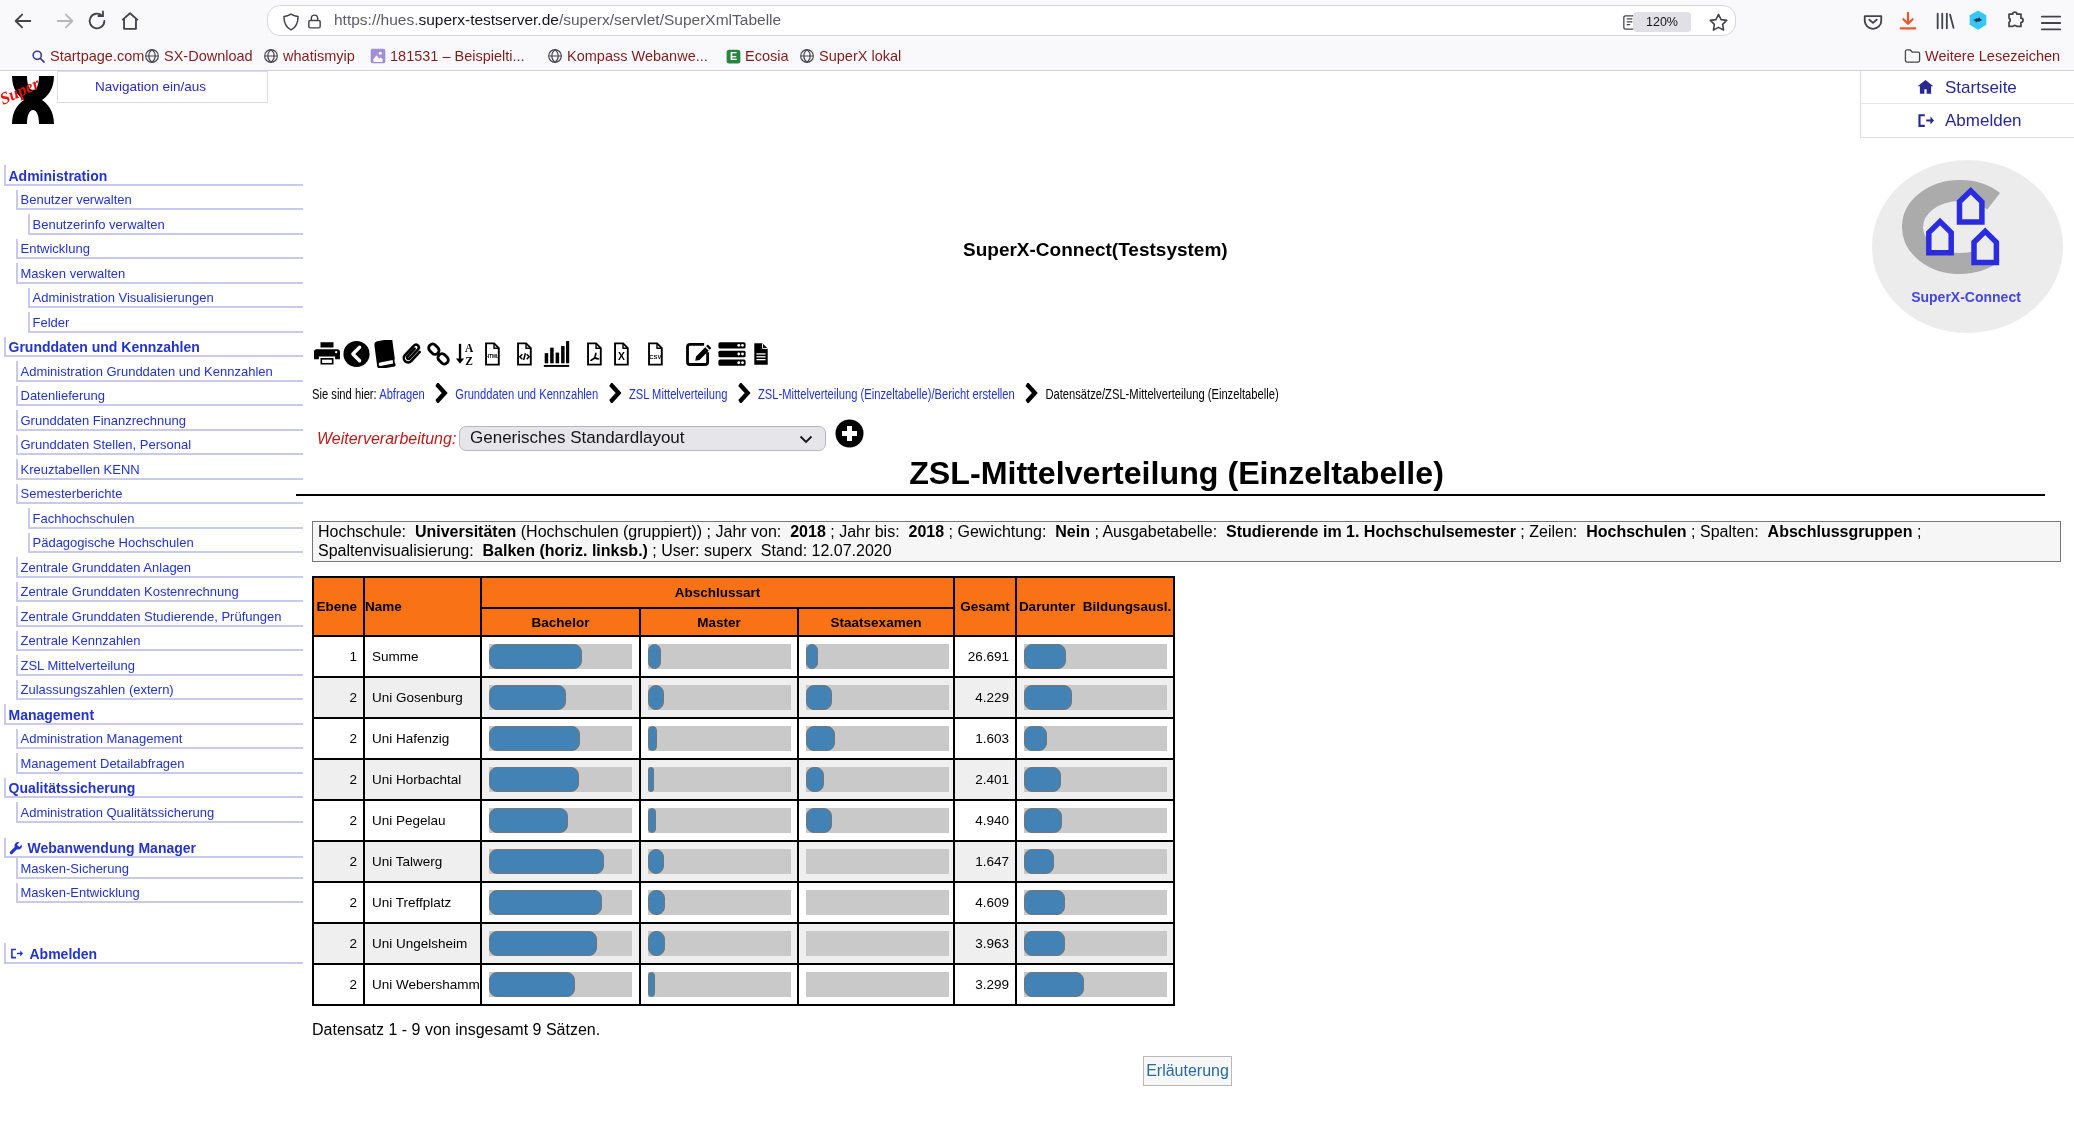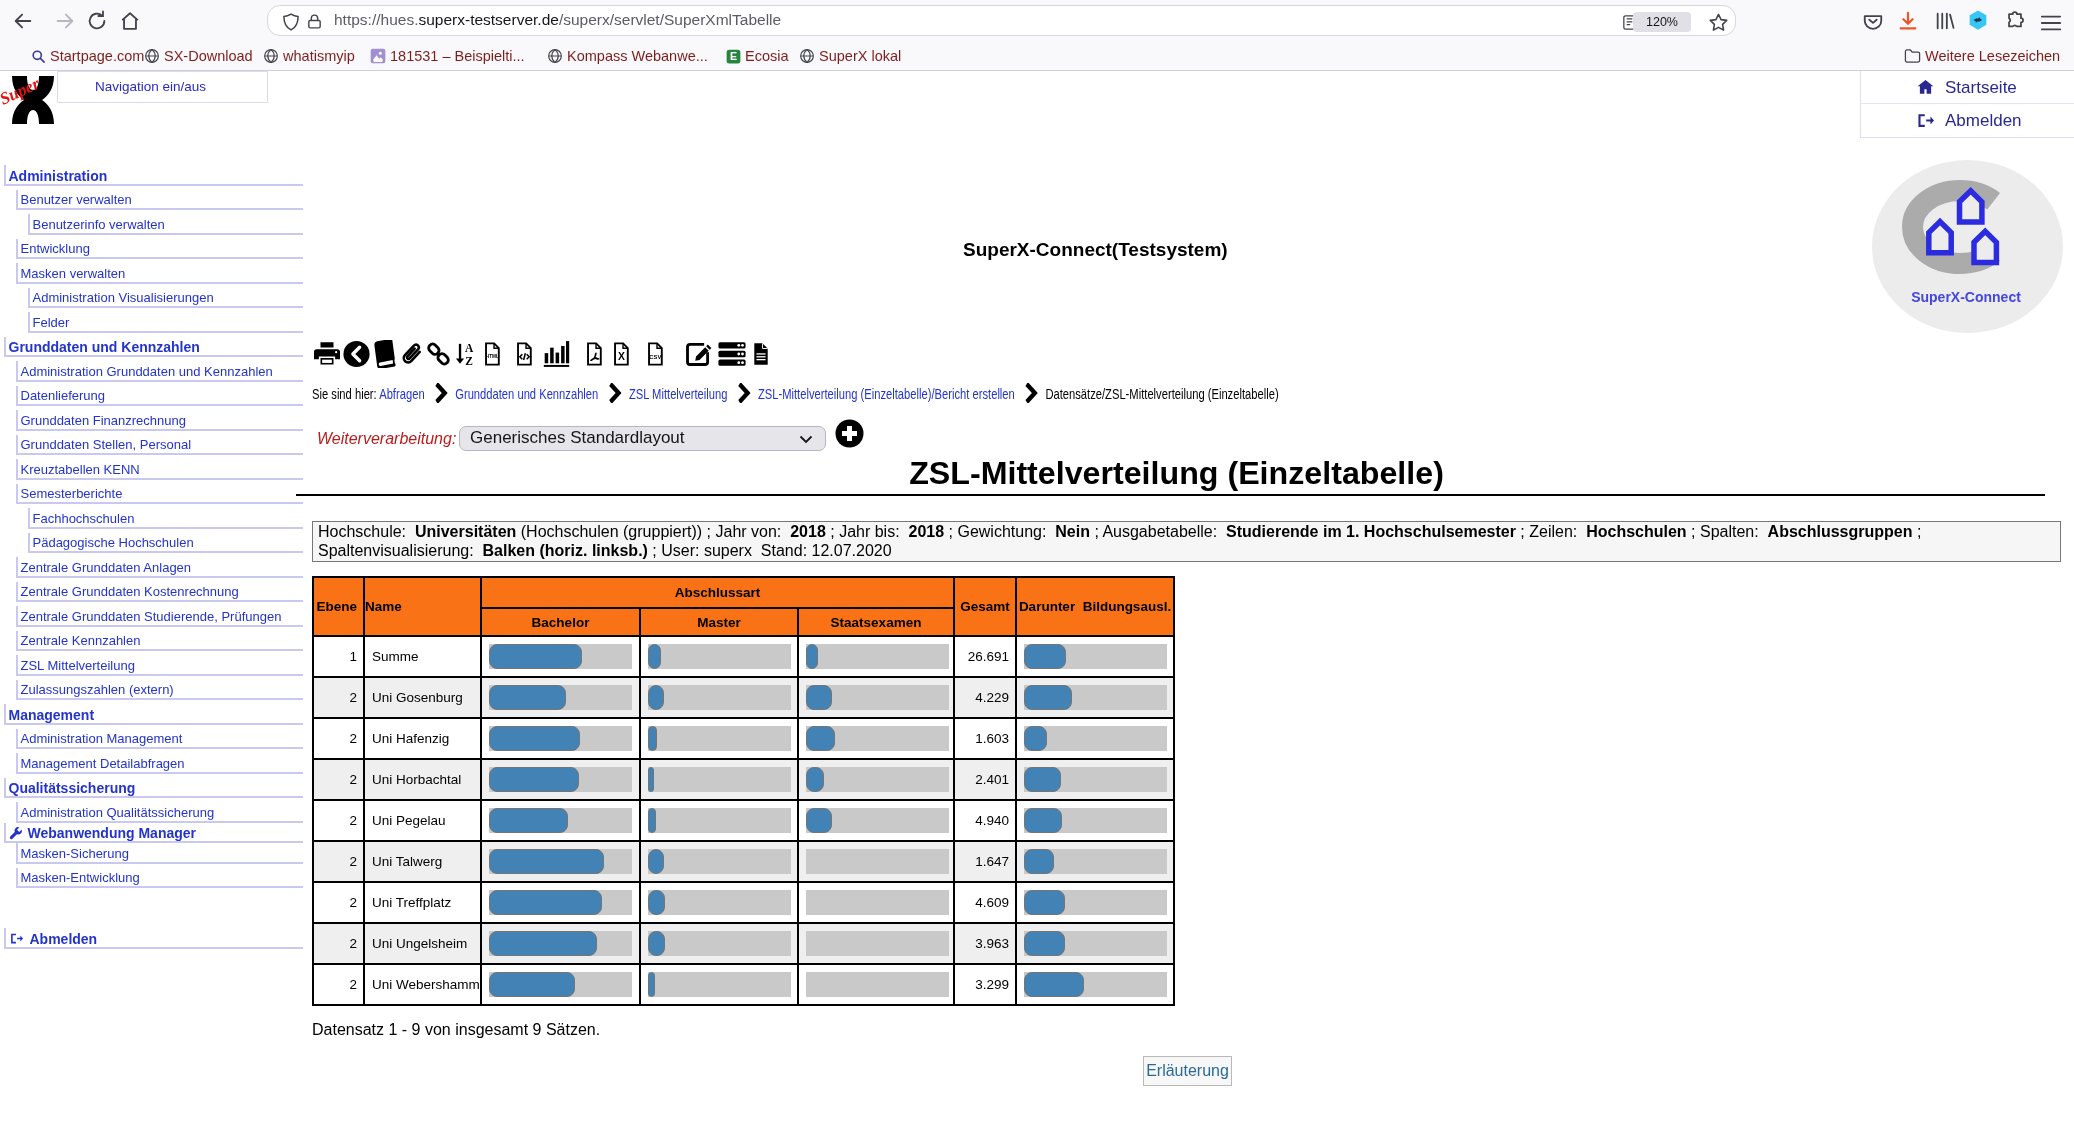--- a/index.html
+++ b/index.html
@@ -24,21 +24,21 @@
 #apptitle { position:absolute; left:963px; top:239px; font-size:19px; font-weight:bold; color:#000; }
 
 #biglogo { position:absolute; left:1872px; top:160px; width:191px; height:173px; }
 
 #menu { position:absolute; left:0; top:161px; width:304px; }
 .mi { position:relative; height:20.5px; margin-top:4px; border-left:2px solid #c9c9f0; border-bottom:2px solid #c9c9f0; font-size:13px; color:#2333cc; padding:2.5px 0 0 3px; white-space:nowrap; }
 .mi.b { font-weight:bold; font-size:14px; }
 .l0 { margin-left:3.5px; width:299.5px; }
 .l1 { margin-left:15.5px; width:287.5px; }
 .l2 { margin-left:27.5px; width:275.5px; }
-.gap21 { margin-top:0; } .gap0 { margin-top:0; }
+.gap21 { margin-top:15px; } .gap0 { margin-top:0; }
 .gap42 { margin-top:40px; }
 
 #icons { position:absolute; left:313px; top:340px; height:28px; }
 #icons svg { position:absolute; top:0; }
 #crumbs { position:absolute; left:312px; top:383px; font-size:15px; color:#000; white-space:nowrap; transform:scaleX(0.746); transform-origin:0 0; }
 #crumbs a { color:#2333cc; text-decoration:none; }
 .chev { display:inline-block; width:19px; height:20px; vertical-align:-4.5px; margin:0 10px 0 12px; }
 #wv-label { position:absolute; left:317px; top:430px; font-size:16px; color:#b91c1c;font-style:italic; }
 #wv-select { position:absolute; left:459px; top:426px; width:367px; height:25px; background:#e6e6ea; border:1px solid #b6b6c0; border-radius:7px; font-size:17px; color:#15141a; padding:1px 0 0 10px; }
 #wv-plus { position:absolute; left:835px; top:419px; }

